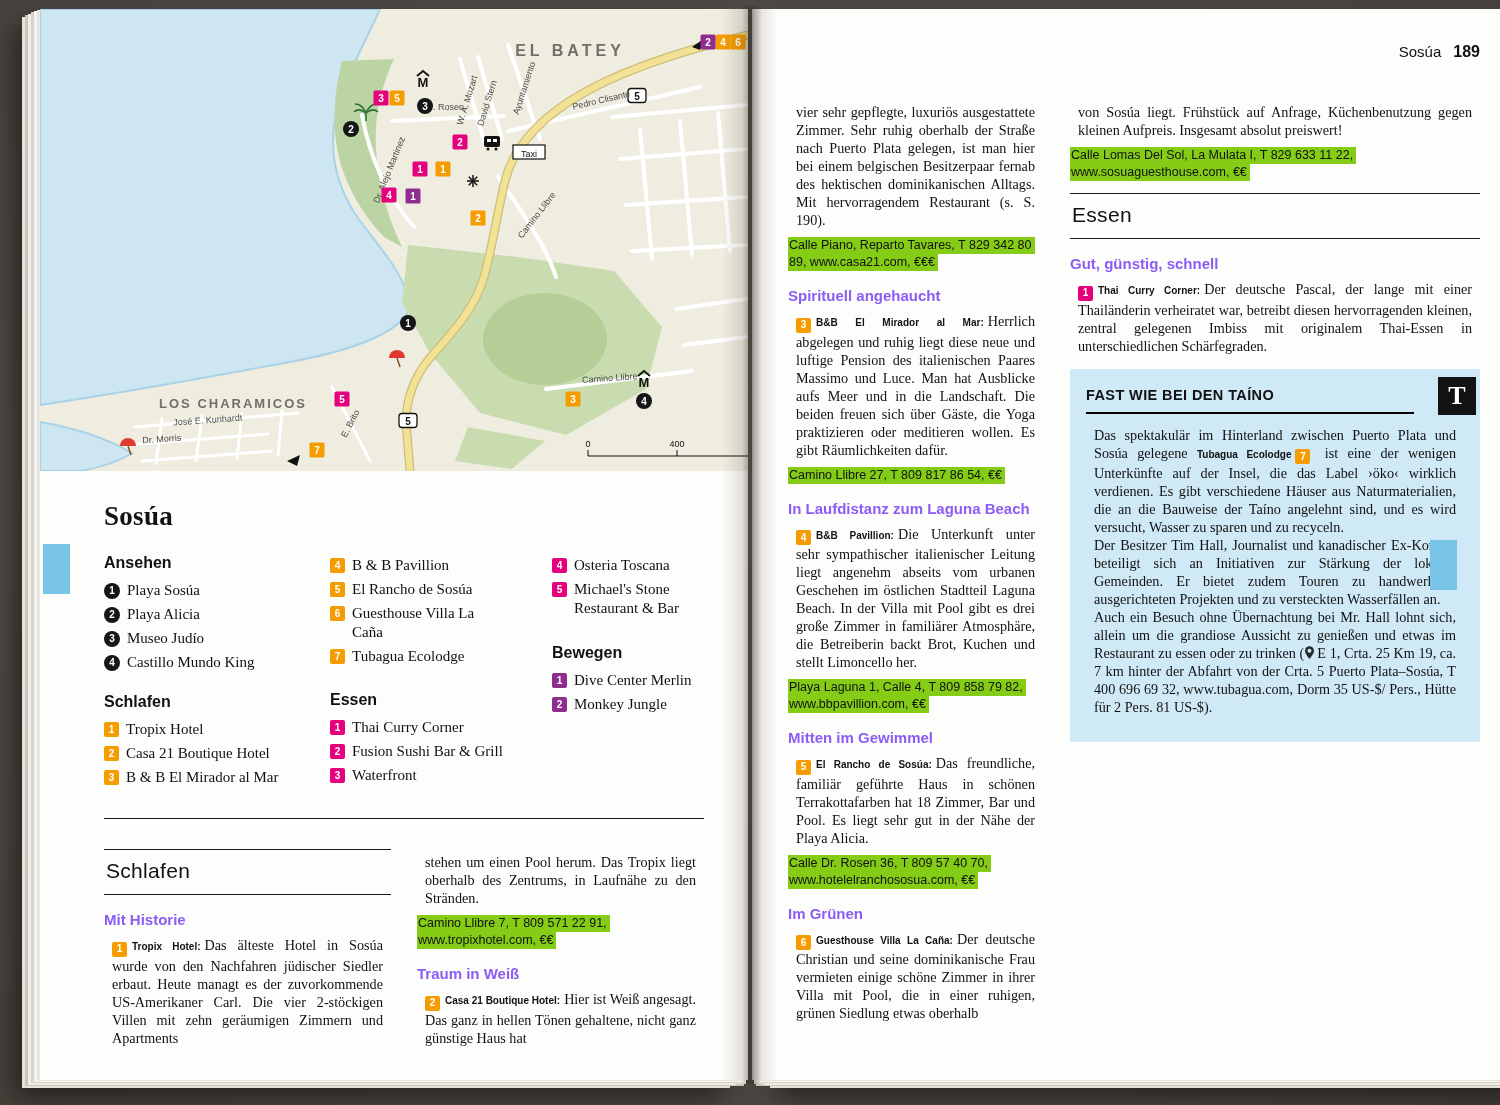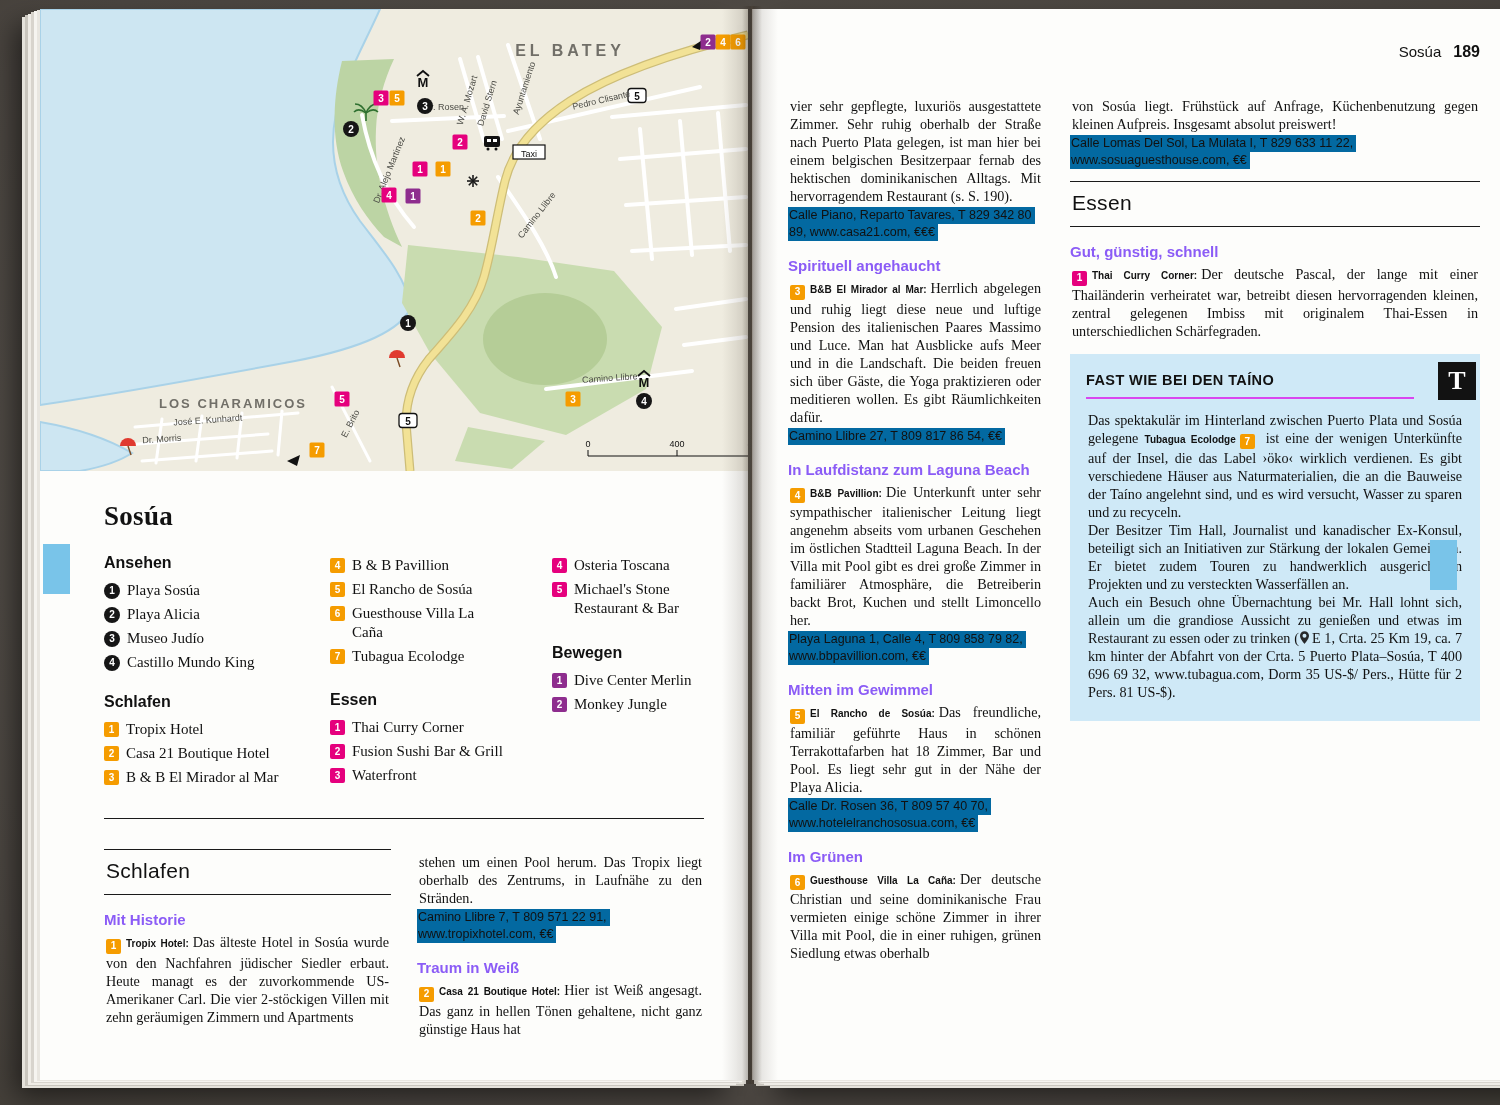--- a/index.html
+++ b/index.html
@@ -73,36 +73,36 @@
   .chip.purple{background:#8e2d8e;}
   .chip.inline{display:inline-flex;vertical-align:-2px;margin-right:5px;margin-top:0;}
   .full-rule{border:0;border-top:1px solid #1a1a1a;margin:10px 0 0;}
   .lp-cols{display:flex;gap:26px;margin-top:30px;}
   .lp-cols .col{flex:1;min-width:0;}
   .sec-head{
     border-top:1px solid #1a1a1a;border-bottom:1px solid #1a1a1a;
     padding:9px 2px 11px;font:400 21px "Liberation Sans",sans-serif;color:#111;letter-spacing:.3px;
   }
   .blue-sub{color:#8b5cf6;font:bold 15px "Liberation Sans",sans-serif;margin:16px 0 5px;}
-  .body-p{font:14.2px/18px "Liberation Serif",serif;text-align:justify;color:#111;margin:2px;hyphens:auto;-webkit-hyphens:auto;}
+  .body-p{font:14.2px/18px "Liberation Serif",serif;text-align:justify;color:#111;margin:8px;hyphens:auto;-webkit-hyphens:auto;}
   .lead{font-family:"Liberation Sans",sans-serif;font-weight:bold;font-size:10px;margin-right:4px;}
   .addr{margin:2px 0 2px;font:12.5px/17px "Liberation Sans",sans-serif;color:#111;}
-  .addr span{background:#0369a1;padding:1px 3px 2px 1px;-webkit-box-decoration-break:clone;box-decoration-break:clone;}
+  .addr span{background:#84cc16;padding:1px 3px 2px 1px;-webkit-box-decoration-break:clone;box-decoration-break:clone;}
 
   
   .rp-body{padding:26px 68px 0 36px;}
   .rp-header{text-align:right;font:15px "Liberation Sans",sans-serif;color:#111;margin:8px 0 34px;}
   .rp-header .pg{font-weight:bold;font-size:16px;margin-left:12px;}
   .rp-cols{display:flex;gap:27px;}
   .rp-col1{flex:0 0 255px;min-width:0;}
   .rp-col2{flex:1;min-width:0;}
   .rp-col2 .sec-head{margin:12px 0 10px;}
   .infobox{position:relative;background:#cfe9f7;margin-top:14px;padding:14px 16px 18px;}
   .infobox h3{
-    margin:4px 50px 0 0;padding-bottom:9px;border-bottom:2px solid #d946ef;
+    margin:4px 50px 0 0;padding-bottom:9px;border-bottom:2px solid #000000;
     font:bold 14.5px "Liberation Sans",sans-serif;letter-spacing:.4px;color:#111;
   }
   .t-badge{
     position:absolute;top:8px;right:4px;width:38px;height:38px;background:#121212;color:#fff;
     display:flex;align-items:center;justify-content:center;
     font:bold 26px "Liberation Serif",serif;
   }
   .infobox .body-p{margin-top:12px;}
   .prelines{white-space:pre-line;}
   .pin-icon{display:inline-block;width:9px;height:13px;vertical-align:-1px;margin:0 3px 0 1px;}

